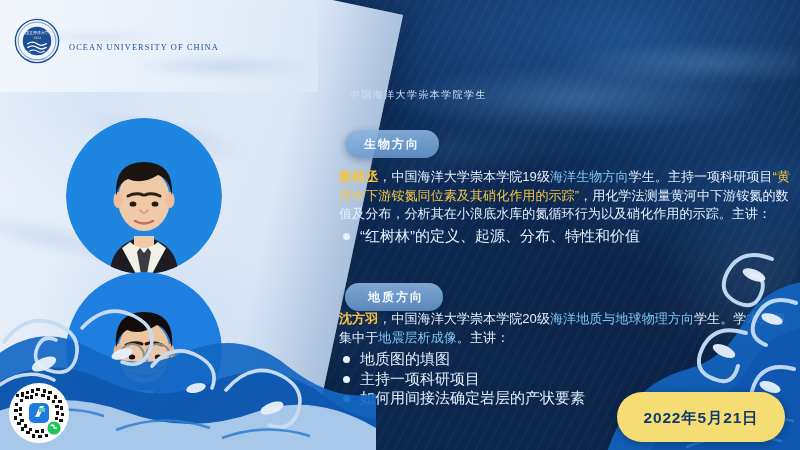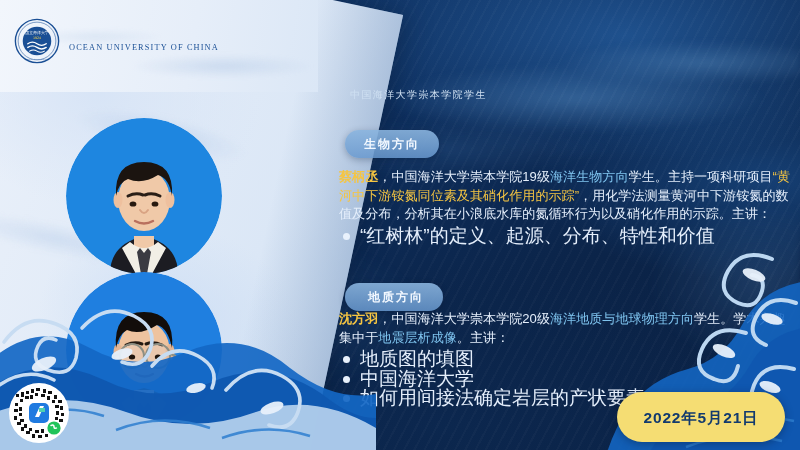--- a/index.html
+++ b/index.html
@@ -110,21 +110,21 @@
   #pill-geo{left:345px;top:283px;padding-left:23px;}
   
   .bodyblock{position:absolute;color:#e4eefb;font-size:13.1px;line-height:18.6px;}
   #bio-body{left:339px;top:168px;width:452px;}
   #geo-body{left:339px;top:310px;width:455px;}
   .p{margin:0;text-align:left;text-indent:0;}
   .nm{color:#f5c542;font-weight:700;}
   .hl{color:#7fc4ef;}
   .qt{color:#f5c542;}
   ul.blist{list-style:none;margin:2px 0 0;padding:0;}
-  ul.blist li{position:relative;padding-left:21px;line-height:19.6px;font-size:19px;}
+  ul.blist li{position:relative;padding-left:21px;line-height:19.6px;font-size:15px;}
   ul.blist li::before{
     content:"";position:absolute;left:4px;top:7px;width:7px;height:7px;
     border-radius:50%;background:#e8f1fc;
   }
   
   .portrait{position:absolute;border-radius:50%;overflow:hidden;}
   #photo1{left:66px;top:118px;width:156px;height:156px;}
   #photo2{left:66px;top:272px;width:156px;height:156px;}
   .pbg{position:absolute;inset:0;border-radius:50%;background:#1e86e0;}
   .pbg2{background:#1f7fe0;}
@@ -192,21 +192,21 @@
     </ul>
   </div>
 
   <div class="sec-pill" id="pill-geo">
     <span>地质方向</span>
   </div>
   <div class="bodyblock" id="geo-body">
     <p class="p"><span class="nm">沈方羽</span><span>，</span><span>中国海洋大学崇本学院20级</span><span class="hl">海洋地质与地球物理方向</span><span>学生。学术兴趣集中于</span><span class="hl">地震层析成像</span><span>。主讲：</span></p>
     <ul class="blist">
       <li>地质图的填图</li>
-      <li>中国海洋大学</li>
+      <li>主持一项科研项目</li>
       <li>如何用间接法确定岩层的产状要素</li>
     </ul>
   </div>
 
   <div class="portrait" id="photo1">
     <div class="pbg"></div>
     <svg class="face-wrap" viewBox="0 0 156 156">
       <g>
         <path d="M44 156 q0 -30 34 -38 q34 8 34 38 Z" fill="#1c1c22"></path>
         <path d="M68 118 h20 v24 h-20 Z" fill="#f0c9a8"></path>

